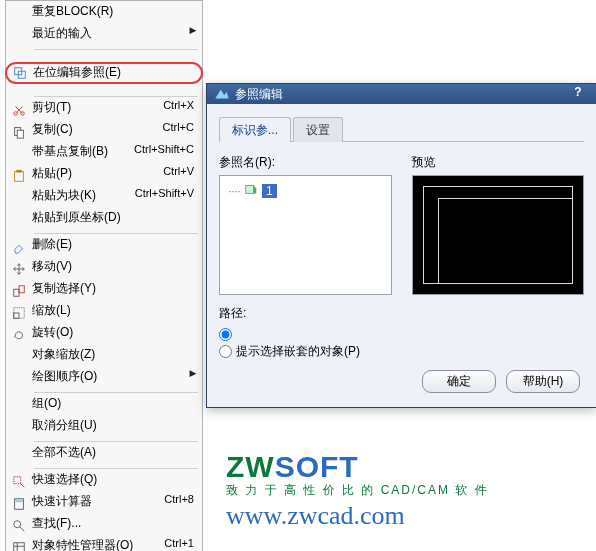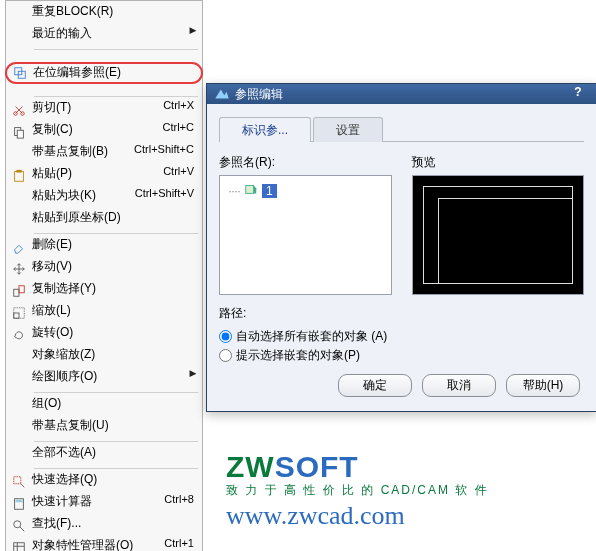--- a/index.html
+++ b/index.html
@@ -18,21 +18,21 @@
 
 
 .dlg { position: absolute; left: 206px; top: 83px; width: 391px; border: 1px solid #2b425f; background: #eef2f8; box-shadow: 0 3px 10px rgba(0,0,0,.25); }
 .dlg .tbar { height: 20px; background: linear-gradient(#3f6aa3, #2e5183); display: flex; align-items: center; padding: 0 6px; color: #fff; }
 .dlg .tbar .tic { width: 18px; display: flex; align-items: center; justify-content: center; }
 .dlg .tbar .ttxt { flex: 1; font-size: 12px; padding-left: 4px; }
 .dlg .tbar .helpq { width: 24px; height: 18px; text-align: center; color: #fff; font-weight: bold; cursor: pointer; }
 .dlg .body { padding: 12px 12px 14px; background: #eef2f8; }
 
 .tabs { display: flex; border-bottom: 1px solid #b5b9c1; margin-bottom: 12px; }
-.tab { padding: 4px 22px 3px; border: 1px solid #b5b9c1; border-bottom: none; background: #eef2f8; margin-right: 2px; position: relative; top: 1px; border-radius: 3px 3px 0 0; cursor: pointer; }
+.tab { padding: 4px 12px 3px; border: 1px solid #b5b9c1; border-bottom: none; background: #eef2f8; margin-right: 2px; position: relative; top: 1px; border-radius: 3px 3px 0 0; cursor: pointer; }
 .tab.active { background: #eef2f8; font-weight: normal; color: #1a3e8e; z-index: 2; }
 .tab.inactive { background: #e1e6ee; color: #333; }
 
 .cols { display: flex; gap: 20px; margin-bottom: 10px; }
 .col { flex: 1; }
 .col h4 { font-weight: normal; font-size: 12px; margin-bottom: 4px; }
 
 .tree { border: 1px solid #9aa0ab; background: #fff; height: 120px; padding: 6px 8px; font-size: 12px; }
 .tree .node { display: flex; align-items: center; gap: 4px; }
 .tree .dots { color: #888; letter-spacing: -1px; }
@@ -191,21 +191,21 @@
       <span class="arr">▶</span>
   </div>
   <div class="sep"></div>
   <div class="row">
     <span class="ic"></span>
       <span class="lbl">组(O)</span>
       <span class="arr"></span>
   </div>
   <div class="row">
     <span class="ic"></span>
-      <span class="lbl">带基点复制(U)</span>
+      <span class="lbl">取消分组(U)</span>
       <span class="arr"></span>
   </div>
   <div class="sep"></div>
   <div class="row">
     <span class="ic"></span>
       <span class="lbl">全部不选(A)</span>
       <span class="arr"></span>
   </div>
   <div class="sep"></div>
   <div class="row">
@@ -293,31 +293,29 @@
           <div class="inner"></div>
         </div>
       </div>
     </div>
 
     <div class="pathrow">路径:</div>
 
     <div class="radios">
       <label class="rline">
         <input type="radio" name="nest" checked="" style="">
-        <span>自动选择所有嵌套的对象 (A)</span>
       </label>
       <label class="rline">
         <input type="radio" name="nest" style="">
         <span>提示选择嵌套的对象(P)</span>
       </label>
     </div>
 
     <div class="btns">
       <button class="btn">确定</button>
-      <button class="btn">取消</button>
       <button class="btn">帮助(H)</button>
     </div>
   </div>
 </div>
 
 <div class="logo">
   <div class="wm">
     <span class="zw">ZW</span><span class="soft">SOFT</span>
   </div>
   <div class="tg">致 力 于 高 性 价 比 的 CAD/CAM 软 件</div>

